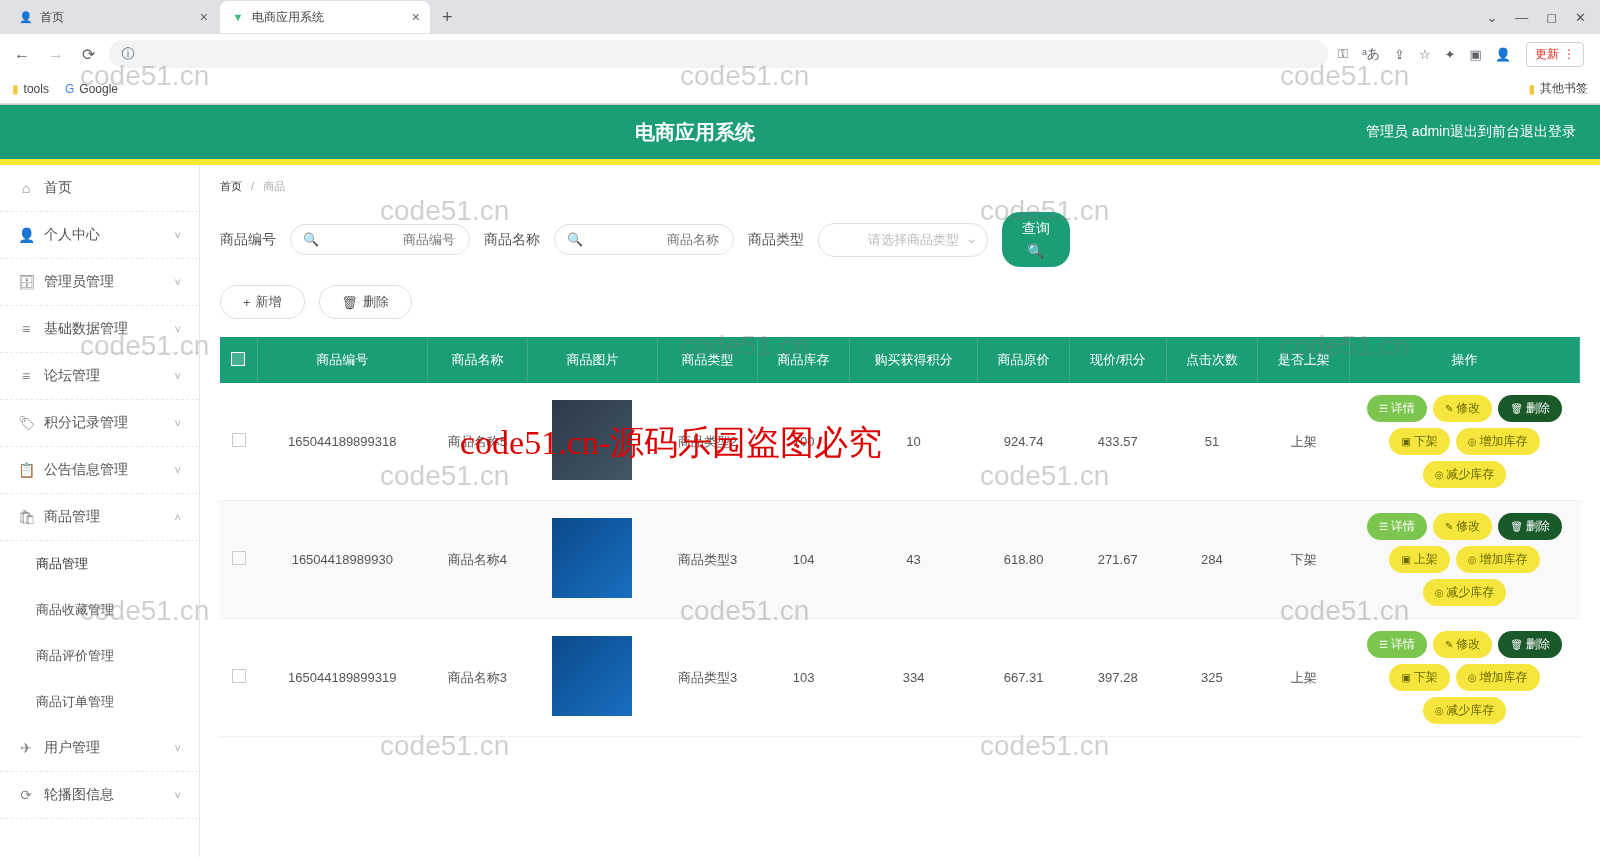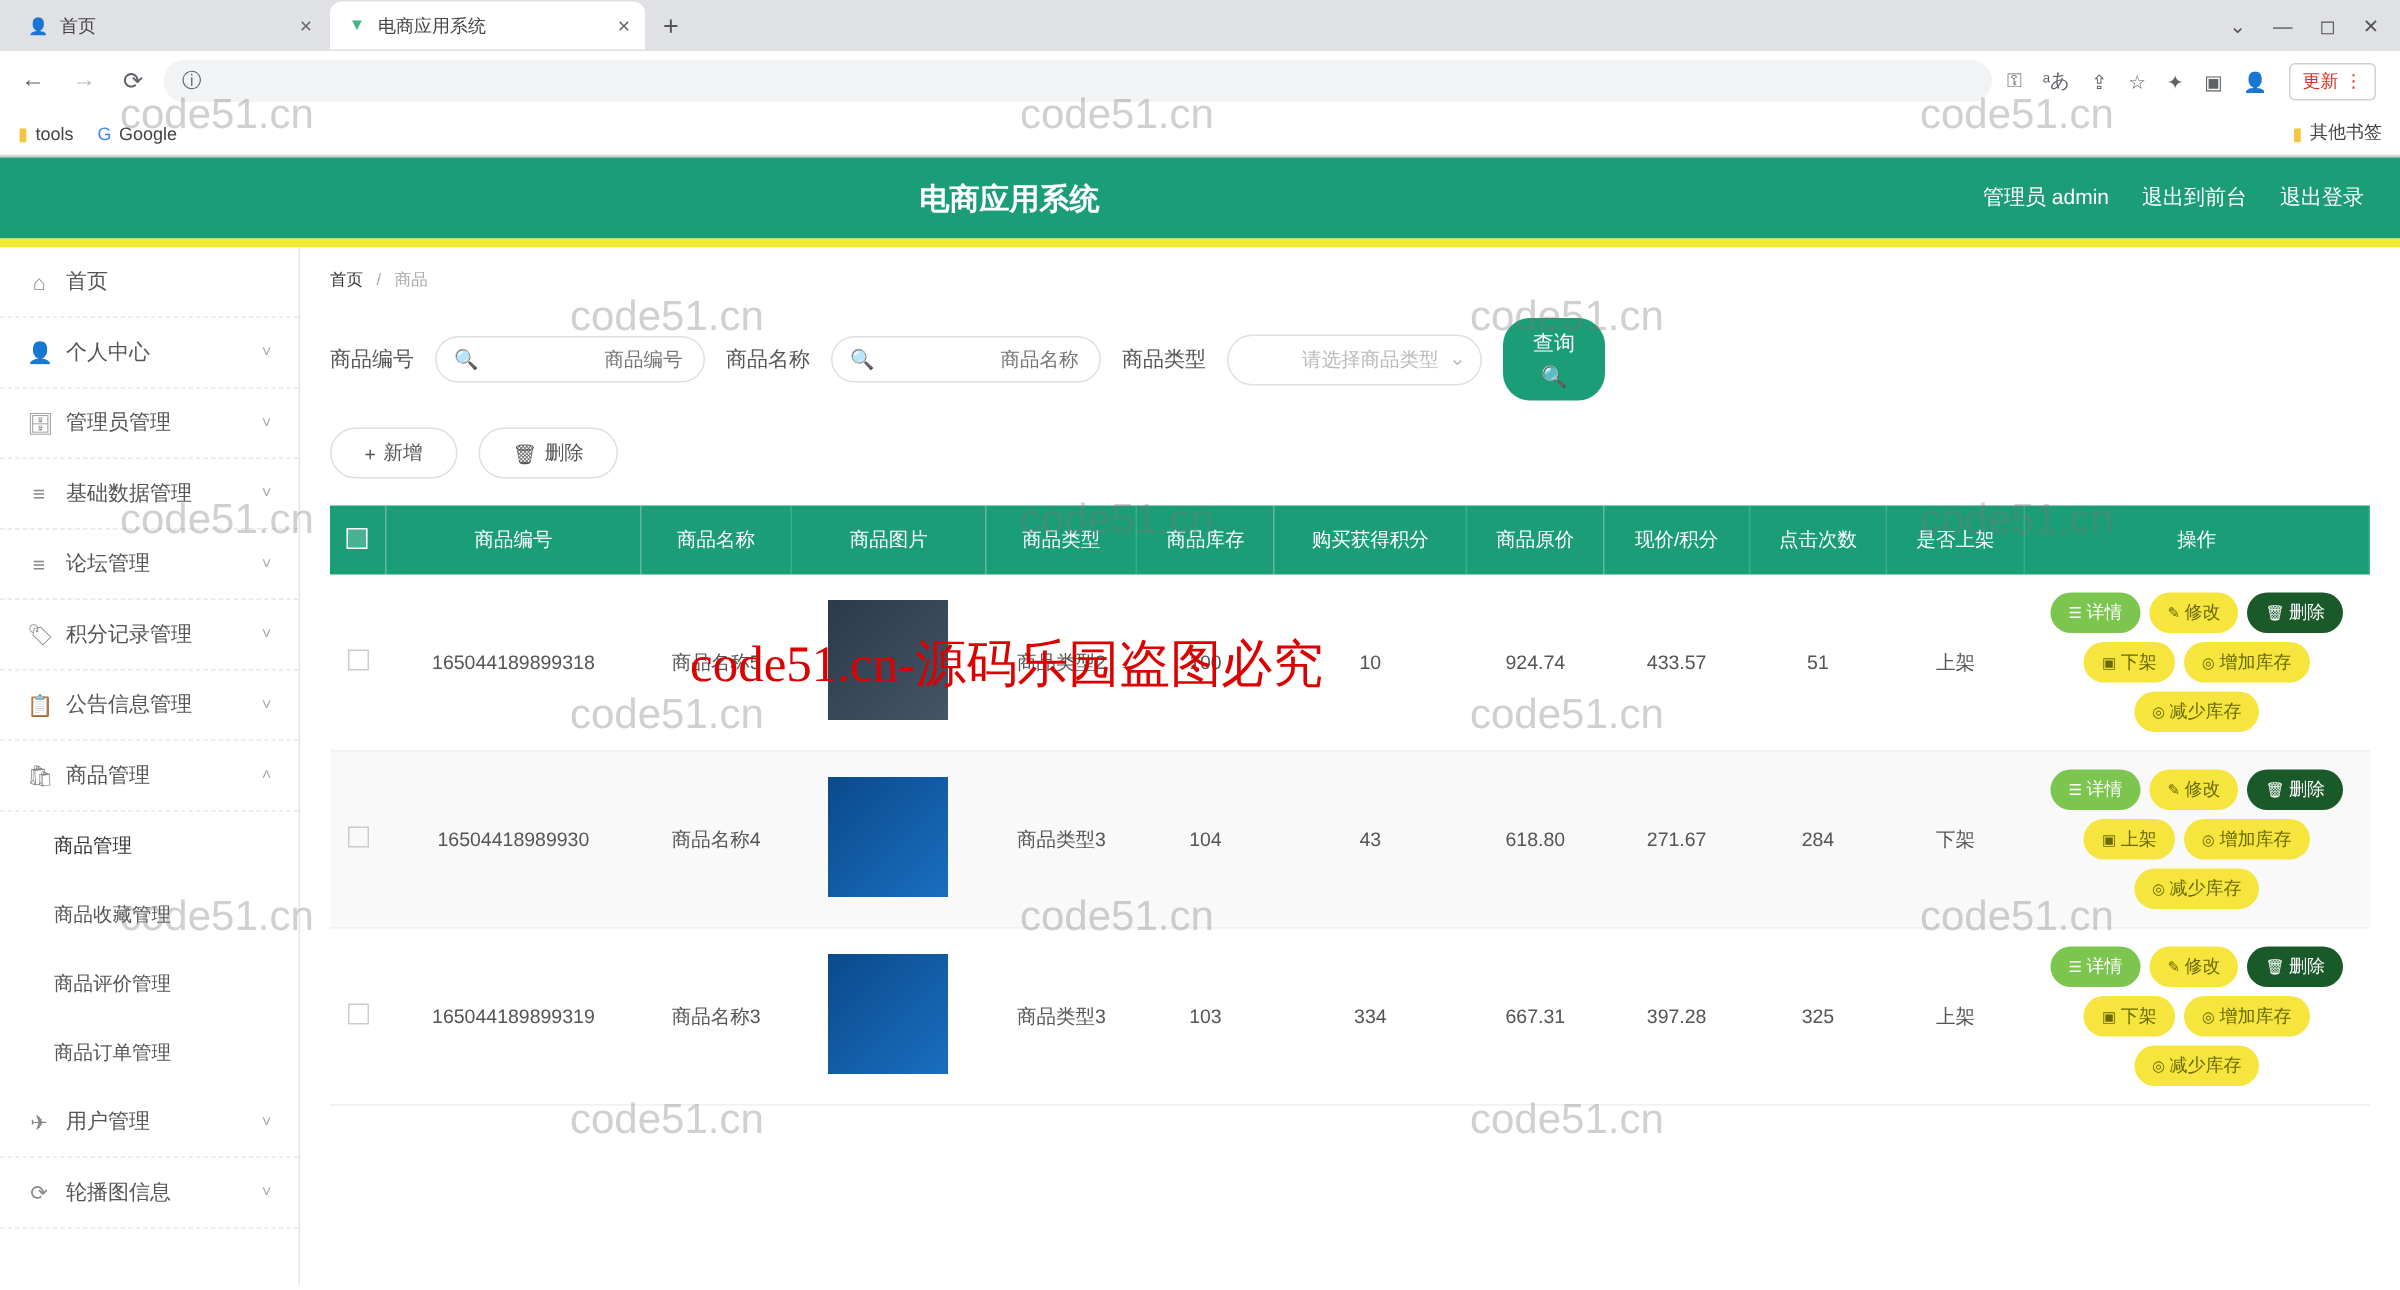--- a/index.html
+++ b/index.html
@@ -25,21 +25,21 @@
 .addr-right .update-btn { border: 1px solid #d0d0d0; border-radius: 4px; padding: 3px 8px; color: #d93025; font-size: 12px; display: flex; align-items: center; gap: 4px; }
 
 .bookmark-bar { display: flex; align-items: center; gap: 16px; padding: 6px 12px; background: #fff; border-bottom: 1px solid #e0e0e0; font-size: 12px; color: #444; }
 .bookmark-bar .bm { display: flex; align-items: center; gap: 5px; cursor: pointer; }
 .bookmark-bar .other { margin-left: auto; }
 
 
 .app { display: flex; flex-direction: column; height: calc(860px - 108px); }
 .app-header { background: #1B9E77; color: #fff; display: flex; align-items: center; height: 54px; padding: 0 24px; }
 .app-title { flex: 1; text-align: center; font-size: 20px; font-weight: bold; }
-.app-header-right { display: flex; gap: 22px; font-size: 14px; }
+.app-header-right { display: flex; font-size: 14px; }
 .app-header-right span { cursor: pointer; }
 .yellow-strip { height: 6px; background: #f2e934; }
 
 .app-body { display: flex; flex: 1; overflow: hidden; }
 .sidebar { width: 200px; background: #fff; border-right: 1px solid #e6e6e6; overflow-y: auto; }
 .side-item { display: flex; align-items: center; gap: 10px; padding: 14px 18px; color: #555; font-size: 14px; border-bottom: 1px dashed #e8e8e8; cursor: pointer; position: relative; }
 .side-item .chev { margin-left: auto; color: #aaa; font-size: 11px; }
 .side-item.sub { padding-left: 36px; font-size: 13px; border-bottom: none; }
 .side-item.sub.active { color: #333; font-weight: 500; }
 .side-icon { width: 16px; text-align: center; color: #888; }

